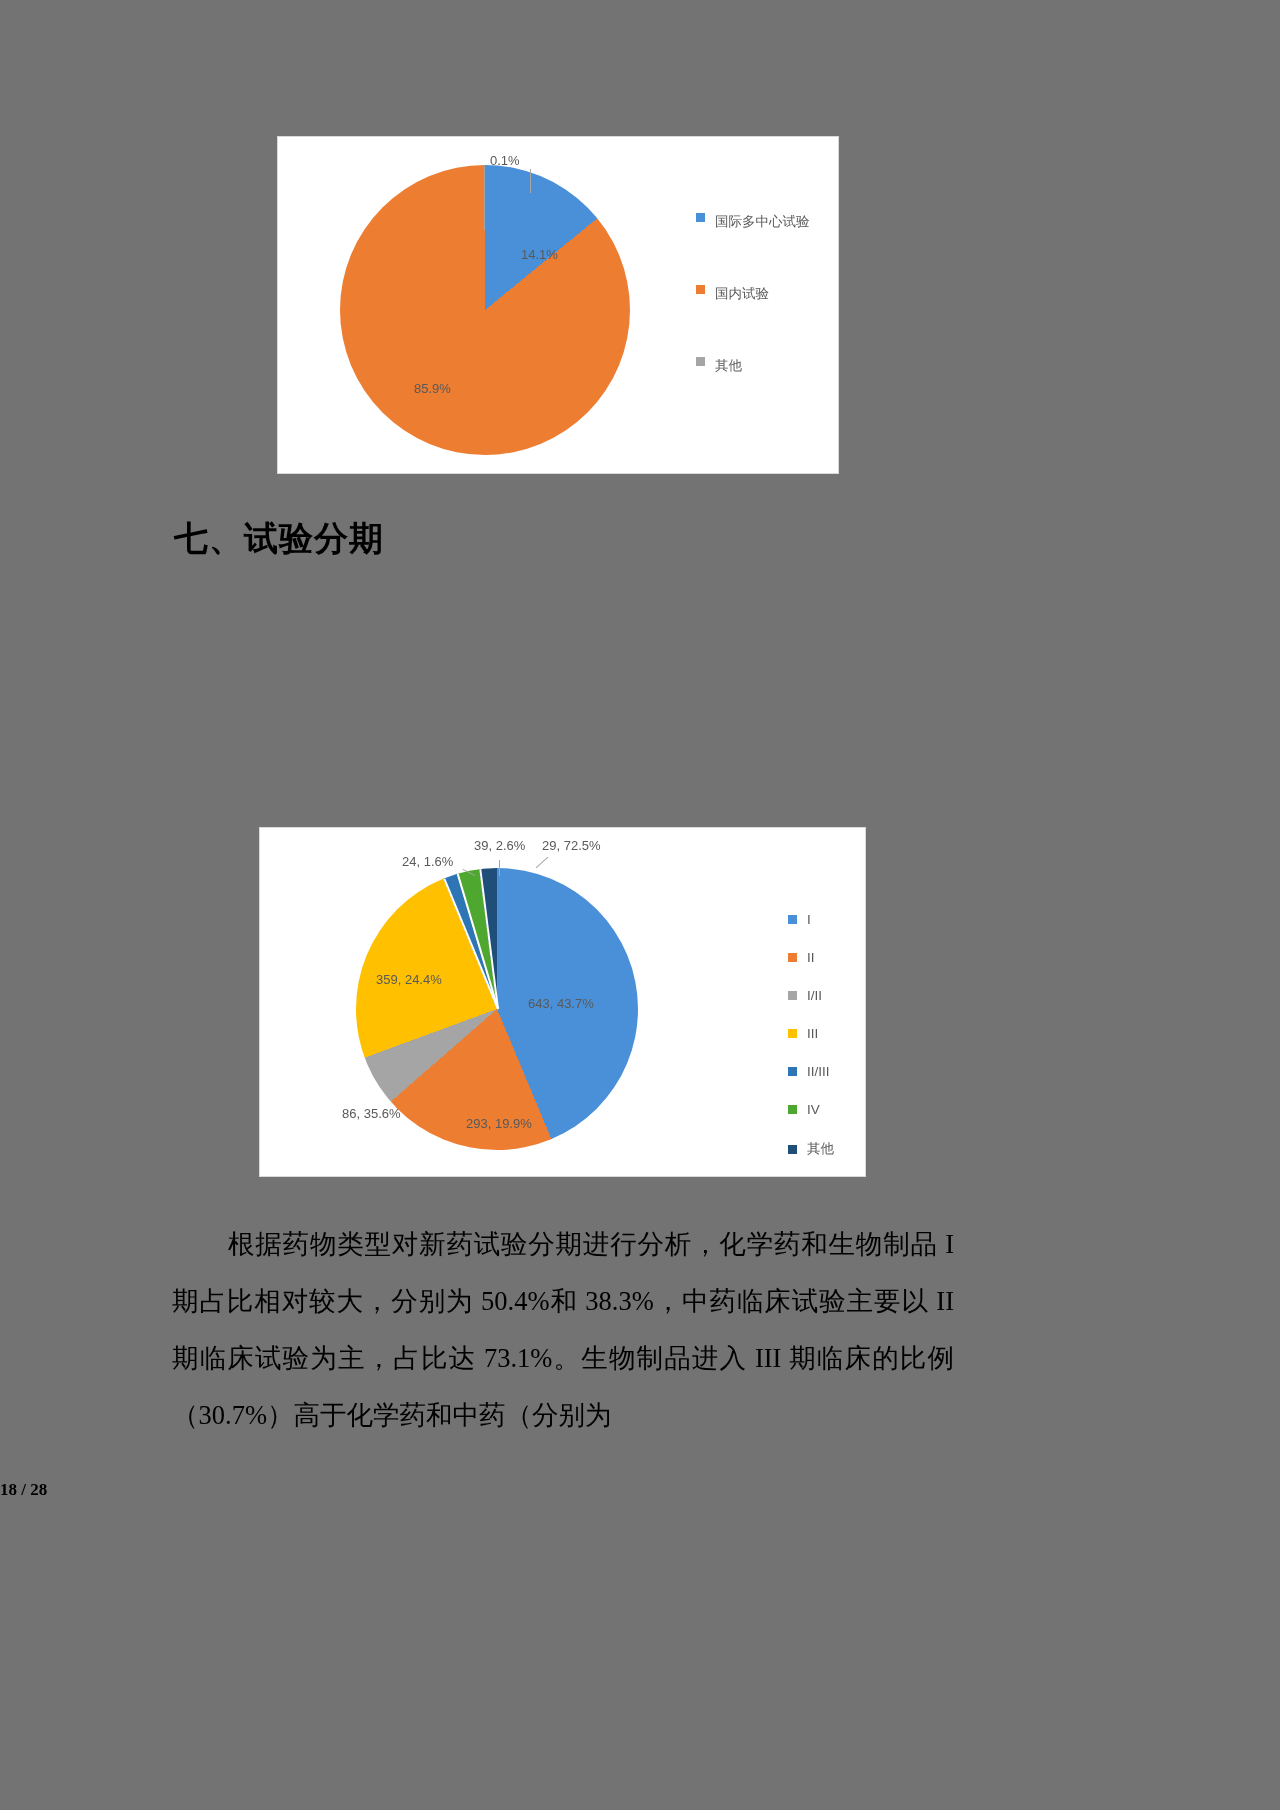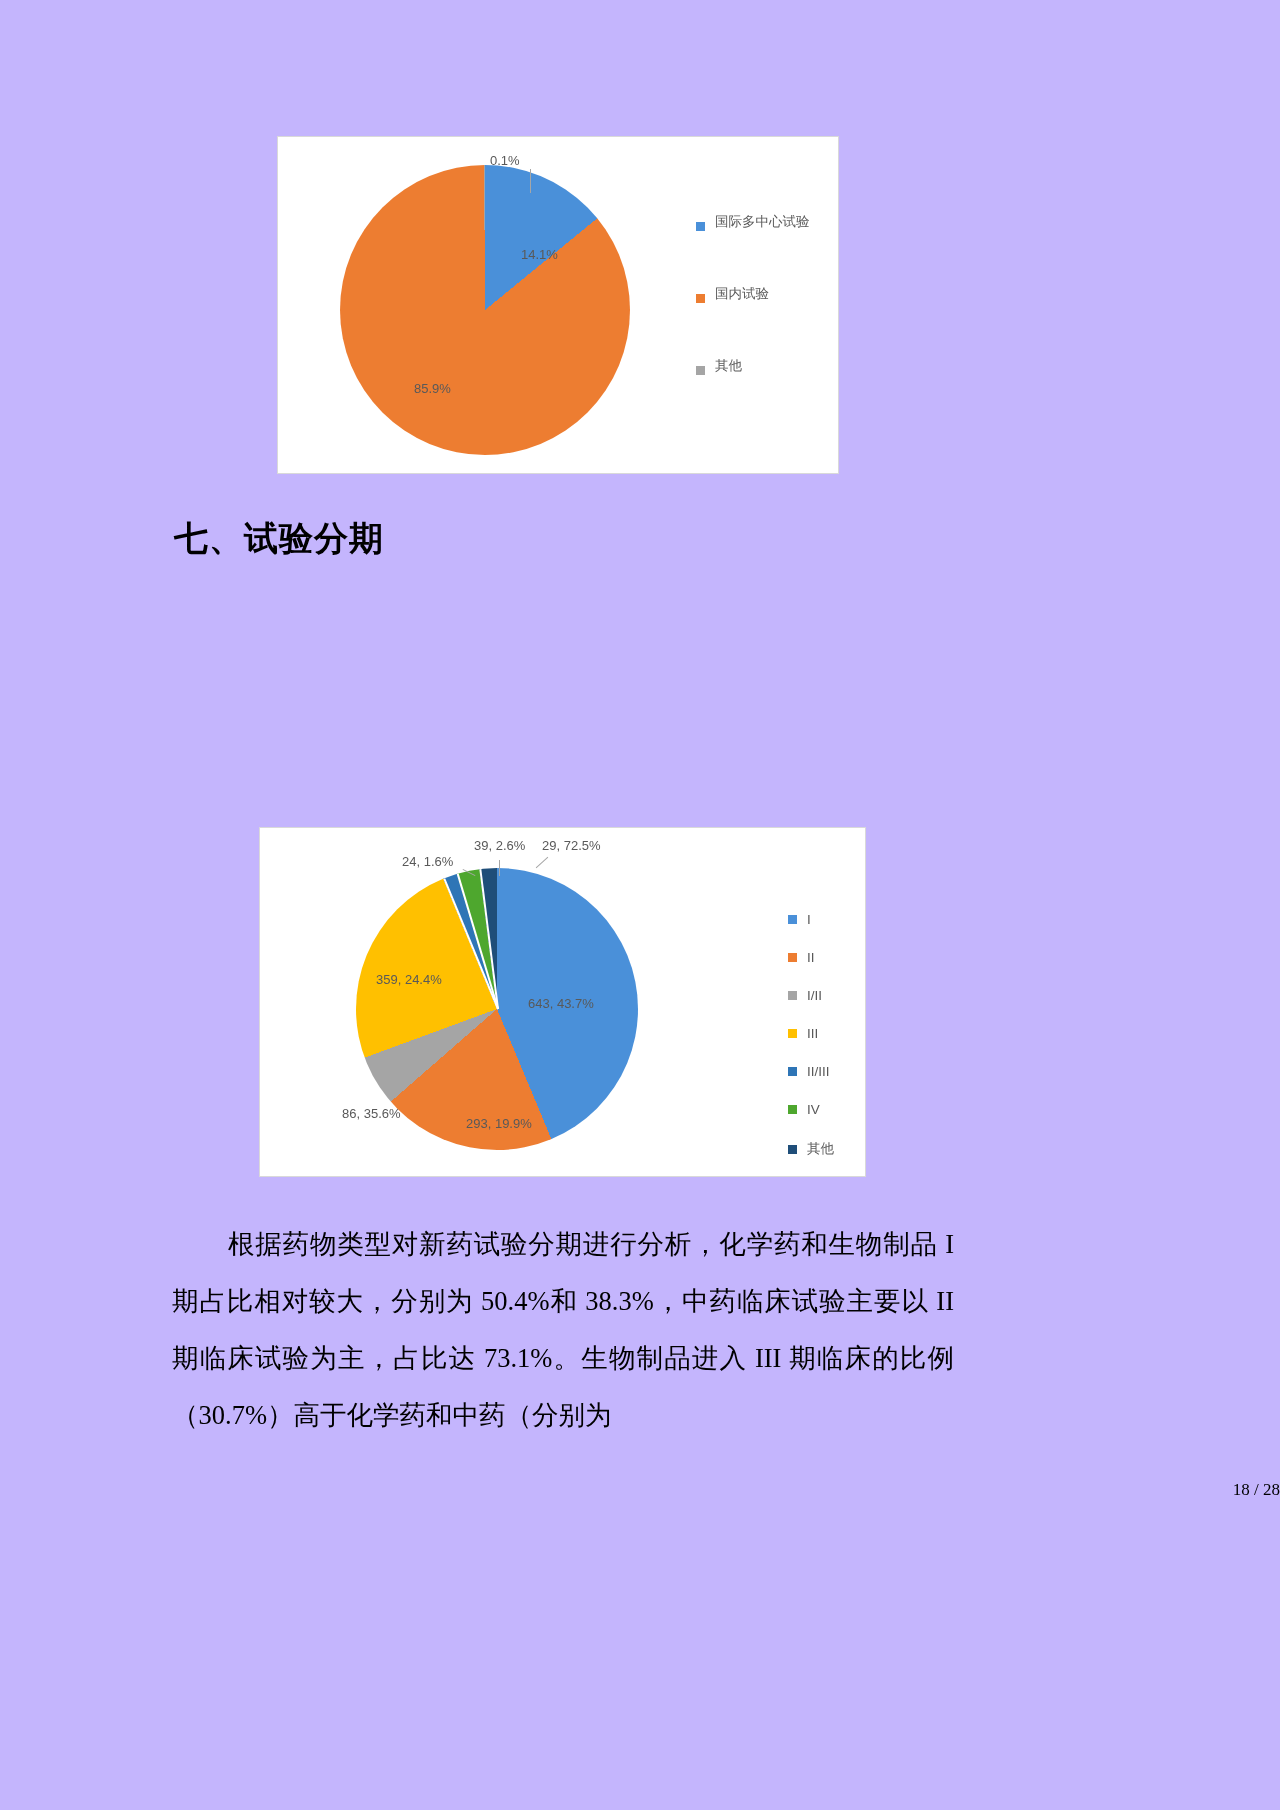--- a/index.html
+++ b/index.html
@@ -13,21 +13,21 @@
     position: relative;
     font-family: "Liberation Serif", "DejaVu Serif", serif;
     color: #000000;
     overflow: hidden;
   }
   .page {
     position: absolute;
     left: 0; top: 0;
     width: 1280px;
     height: 1810px;
-    background: #c4b5fd;
+    background: #737373;
   }
 
   
   .chart-box {
     position: absolute;
     border: 1px solid #d9d9d9;
     background: #ffffff;
     box-sizing: border-box;
   }
   #chart1 {
@@ -62,21 +62,21 @@
 
   
   #chart1 .legend {
     position: absolute;
     left: 418px;
     top: 76px;
     width: 130px;
   }
   #chart1 .legend-item {
     display: flex;
-    align-items: flex-end;
+    align-items: flex-start;
     margin-bottom: 54px;
   }
   .swatch {
     width: 9px;
     height: 9px;
     margin-right: 10px;
     flex: none;
   }
   .legend-text {
     font-family: "Liberation Sans", "DejaVu Sans", sans-serif;
@@ -142,23 +142,23 @@
     align-items: center;
     margin-bottom: 23px;
   }
 
   
   .footer {
     position: absolute;
     left: 0;
     top: 1480px;
     width: 1280px;
-    text-align: right;
+    text-align: left;
     font-family: "Liberation Serif", "DejaVu Serif", serif;
-    font-weight: normal;
+    font-weight: bold;
     font-size: 17px;
     color: #000;
   }
 </style>
 </head>
 <body>
 
 <div class="page">
 
   <div class="chart-box" id="chart1">

